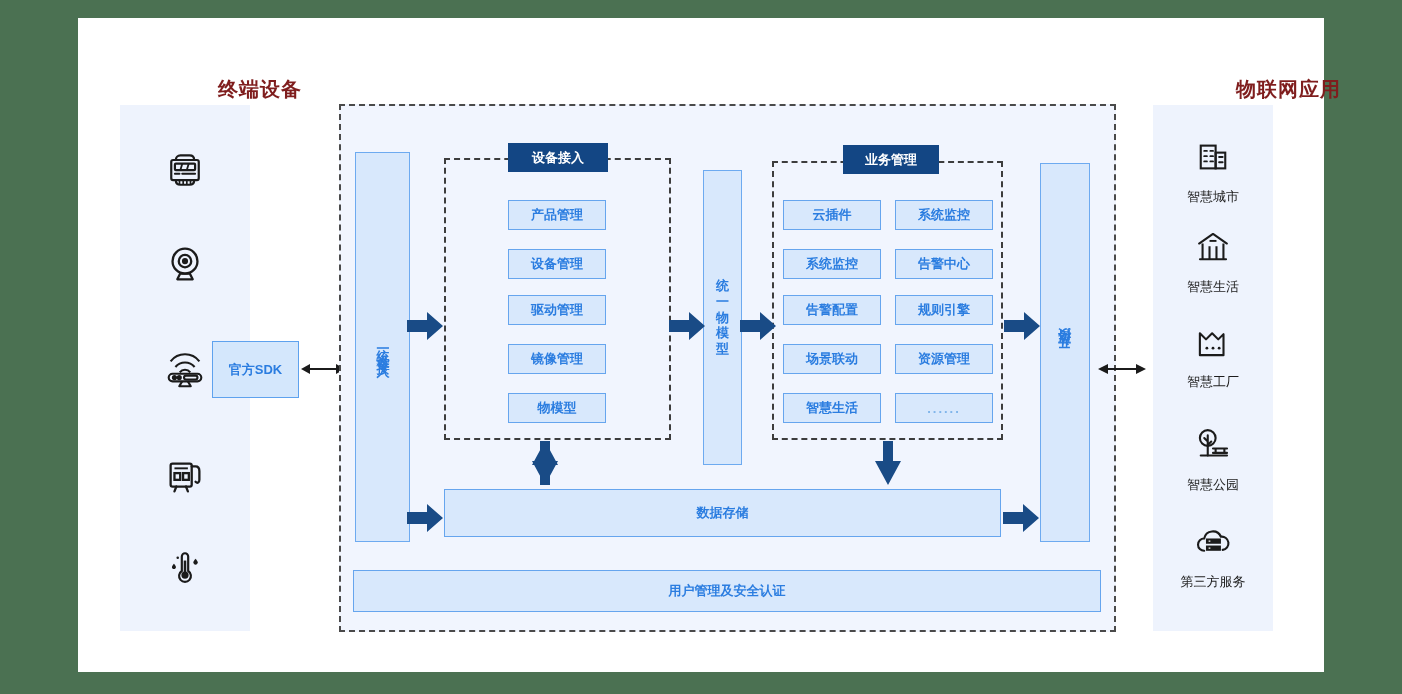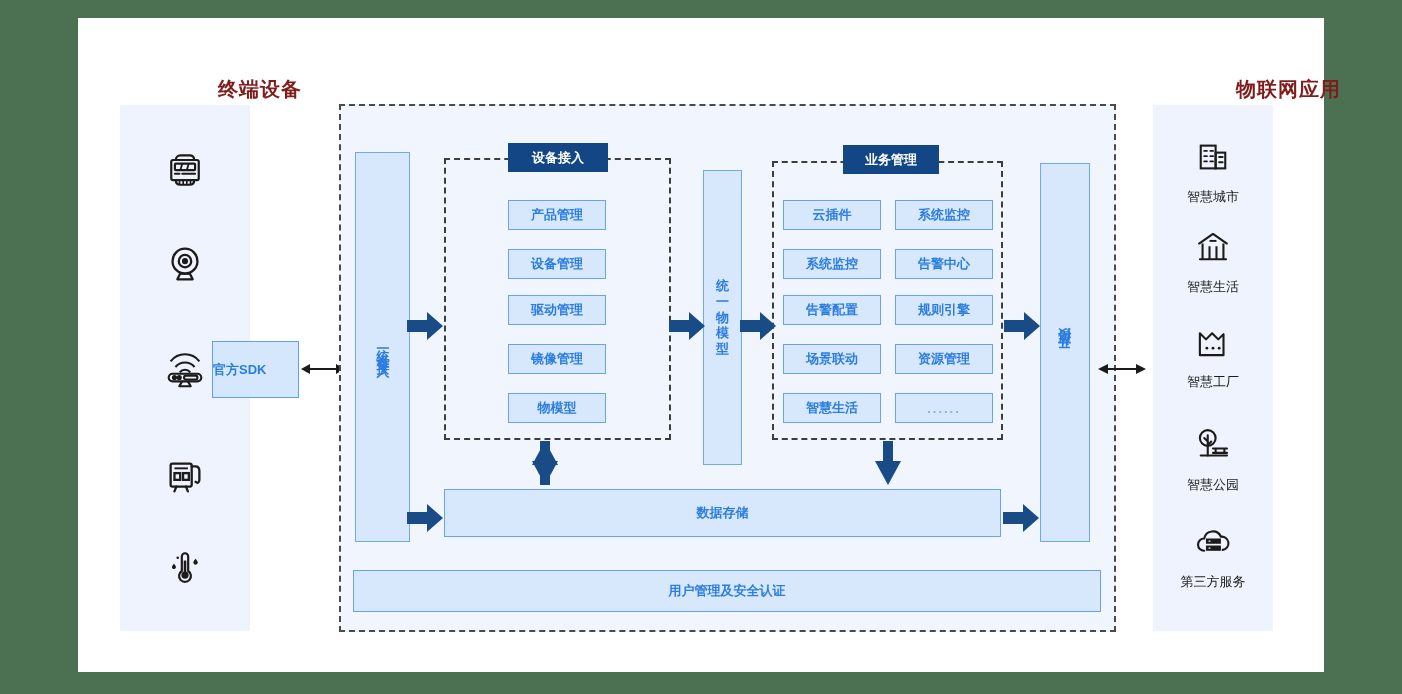--- a/index.html
+++ b/index.html
@@ -37,21 +37,21 @@
   #dev0 { top: 135px; }
   #dev1 { top: 228px; }
   #dev2 { top: 332px; }
   #dev3 { top: 440px; }
   #dev4 { top: 530px; }
 
   .sdk-box {
     position: absolute; left: 212px; top: 341px;
     width: 87px; height: 57px;
     background: #d4e7fc; border: 1px solid #5ea2ee;
-    display: flex; align-items: center; 
+    display: flex; align-items: center; justify-content: center;
     font-size: 13px; color: #2b7de0; font-weight: bold;
   }
 
   
   .hz-darrow { position: absolute; height: 14px; }
   #darrow-left  { left: 301px; top: 362px; width: 44px; }
   #darrow-right { left: 1098px; top: 362px; width: 48px; }
 
   
   .platform {

